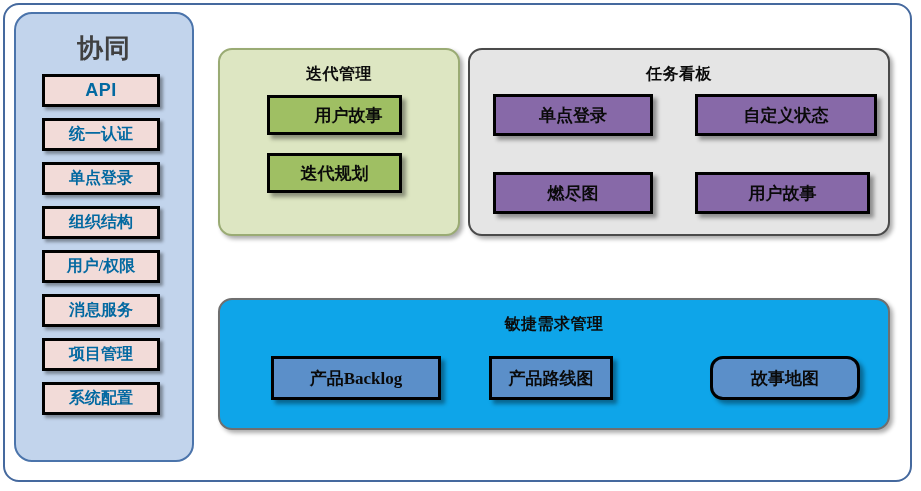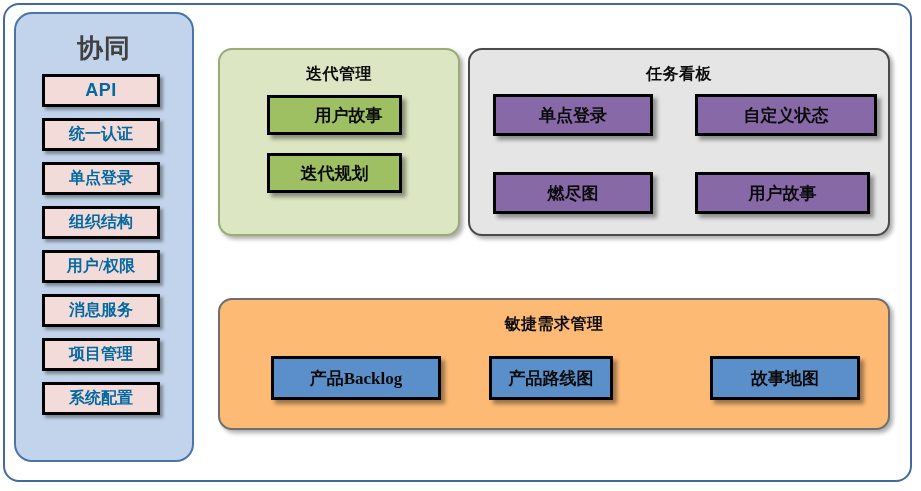--- a/index.html
+++ b/index.html
@@ -109,21 +109,21 @@
     background: #dde6c2;
     border-color: #9aab74;
   }
   .group.kanban {
     left: 468px; top: 48px; width: 422px; height: 188px;
     background: #e5e5e5;
     border-color: #4a4a4a;
   }
   .group.agile {
     left: 218px; top: 298px; width: 672px; height: 132px;
-    background: #fdba74;
+    background: #0ea5e9;
     border-color: #6f6f6f;
   }
 
   
   .node {
     position: absolute;
     box-sizing: border-box;
     border: 3px solid #000000;
     box-shadow: 4px 4px 4px rgba(0,0,0,0.38);
     display: flex;
@@ -174,16 +174,16 @@
     <div class="node purple" style="left:23px; top:44px; width:160px; height:42px;">单点登录</div>
     <div class="node purple" style="left:225px; top:44px; width:182px; height:42px;">自定义状态</div>
     <div class="node purple" style="left:23px; top:122px; width:160px; height:42px;">燃尽图</div>
     <div class="node purple" style="left:225px; top:122px; width:175px; height:42px;">用户故事</div>
   </div>
 
   <div class="group agile">
     <div class="group-title">敏捷需求管理</div>
     <div class="node blue mixed" style="left:51px; top:56px; width:170px; height:44px;">产品Backlog</div>
     <div class="node blue" style="left:269px; top:56px; width:124px; height:44px;">产品路线图</div>
-    <div class="node blue" style="left:490px; top:56px; width:150px; height:44px;">故事地图</div>
+    <div class="node blue" style="left:490px; top:56px; width:150px; height:44px;border-radius:13px;">故事地图</div>
   </div>
 
 </div>
 
 </body></html>

